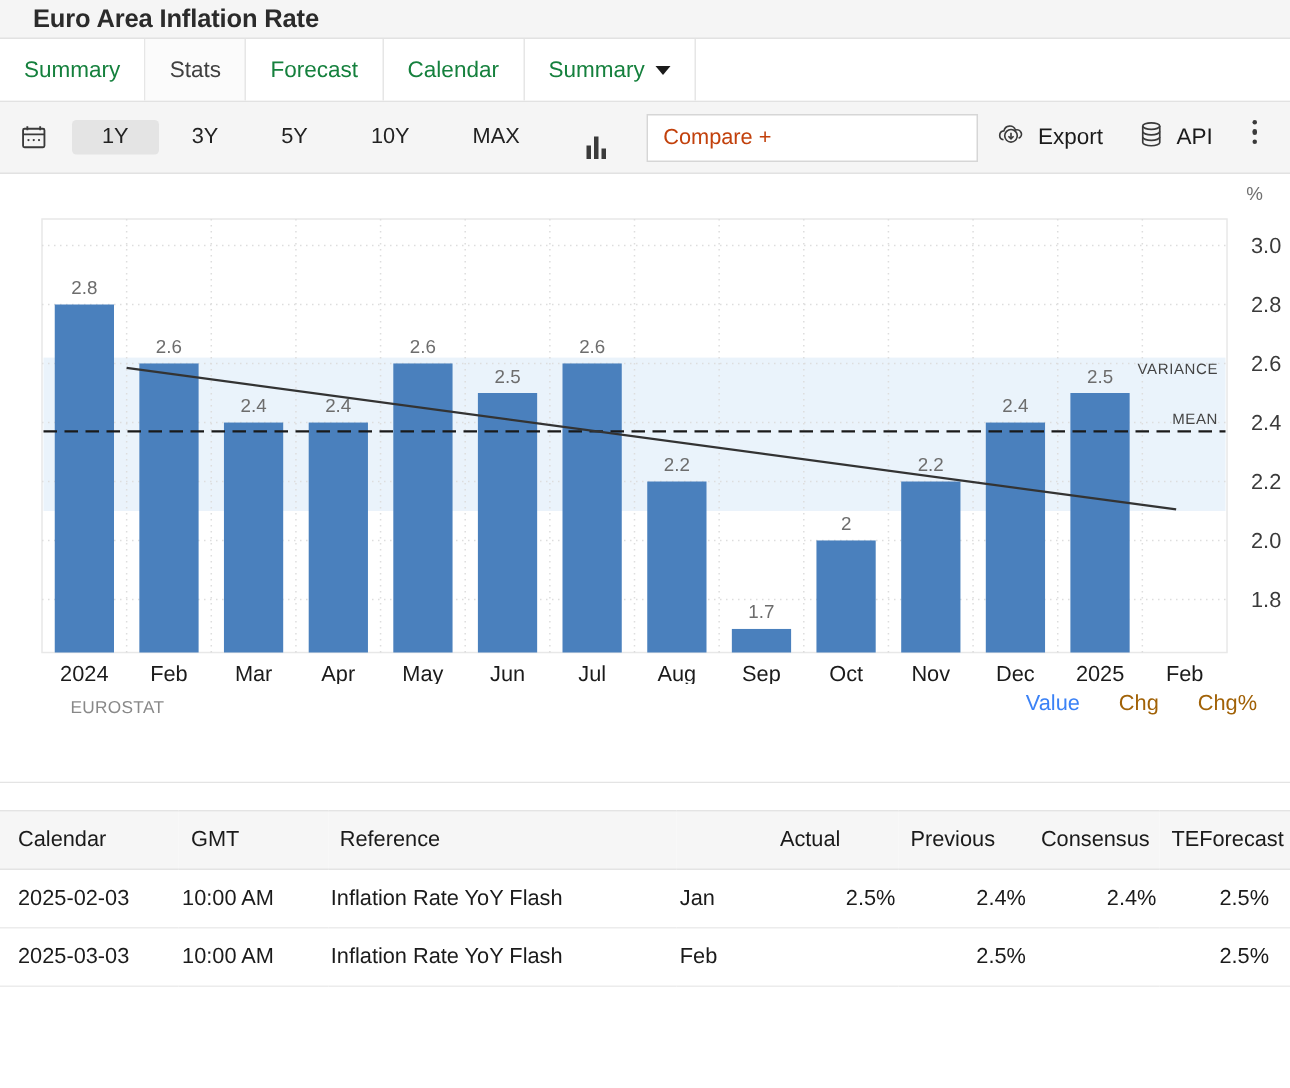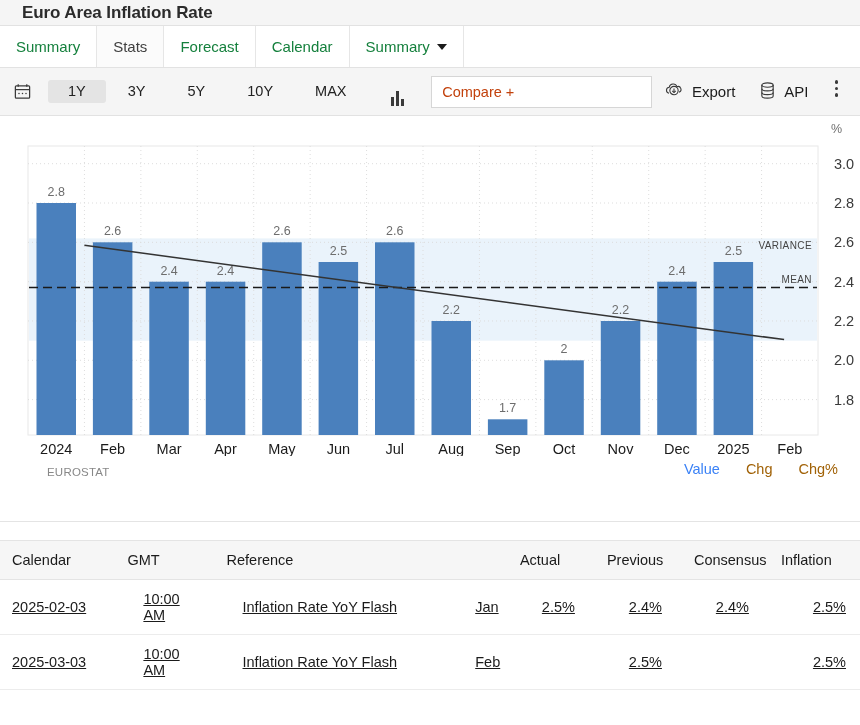--- a/index.html
+++ b/index.html
@@ -189,24 +189,23 @@
   .cal-table thead th {
     background: #f6f6f6;
     font-weight: normal;
     color: #1b1b1b;
     text-align: left;
     padding: 11px 8px;
     border-top: 1px solid #e4e4e4;
     border-bottom: 1px solid #e4e4e4;
   }
   .cal-table tbody td {
-    padding: 11px 24px;
+    padding: 11px 2px;
     border-bottom: 1px solid #ececec;
     background: #ffffff;
-    text-decoration: underline;
   }
   .col-cal   { width: 118px; padding-left: 12px !important; }
   .col-gmt   { width: 98px; }
   .col-ref   { width: 230px; }
   .col-per   { width: 60px; }
   .col-num   { width: 86px; text-align: right; }
   th.col-num { text-align: right; }
   .pad-r { padding-right: 14px !important; }
 </style>
 </head>
@@ -392,21 +391,21 @@
 <table class="cal-table">
   <thead>
     <tr id="table-head-row">
         <th class="col-cal">Calendar</th>
         <th class="col-gmt">GMT</th>
         <th class="col-ref">Reference</th>
         <th class="col-per"></th>
         <th class="col-num">Actual</th>
         <th class="col-num">Previous</th>
         <th class="col-num">Consensus</th>
-        <th class="col-num pad-r">Inflation</th>
+        <th class="col-num pad-r">TEForecast</th>
       </tr>
   </thead>
   <tbody id="table-body">
       <tr>
         <td class="col-cal">2025-02-03</td>
         <td class="col-gmt">10:00 AM</td>
         <td class="col-ref">Inflation Rate YoY Flash</td>
         <td class="col-per">Jan</td>
         <td class="col-num">2.5%</td>
         <td class="col-num">2.4%</td>

